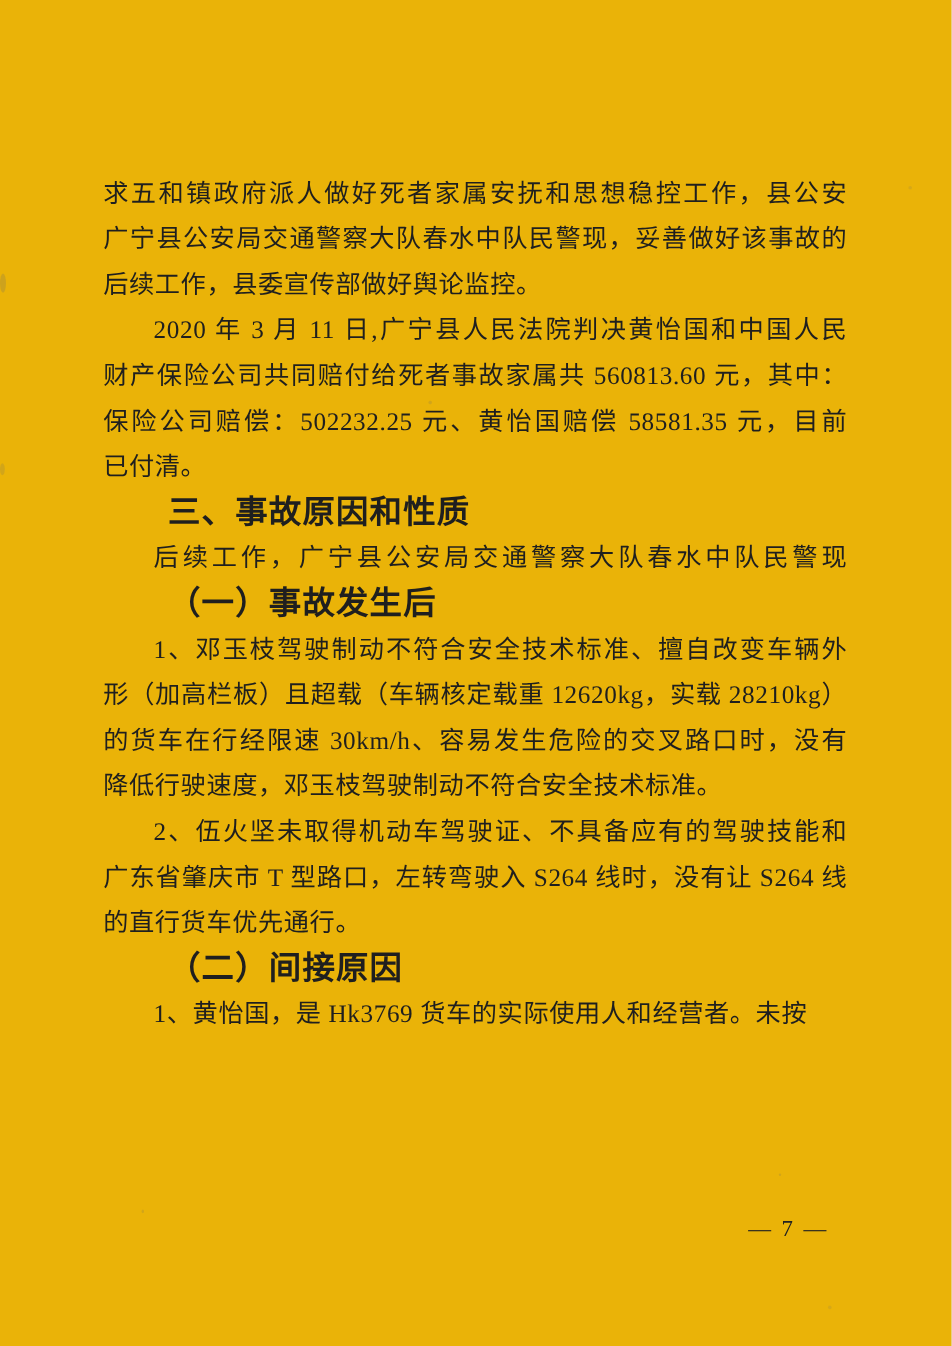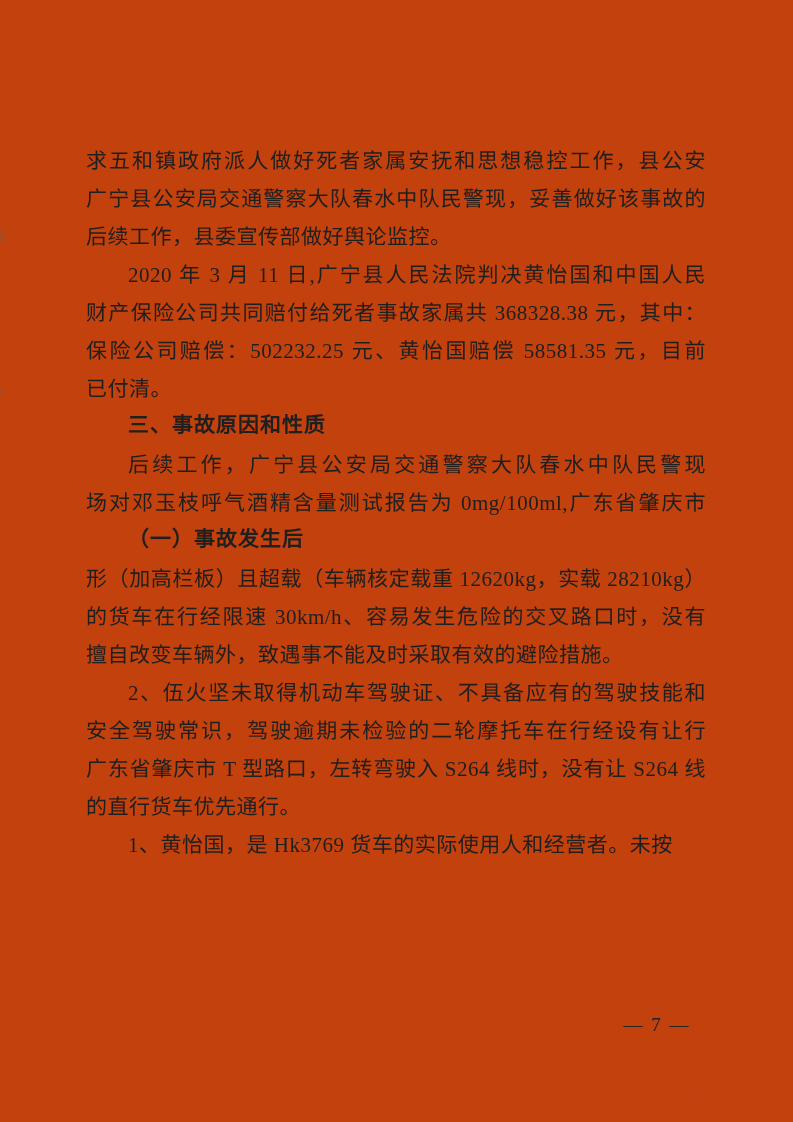--- a/index.html
+++ b/index.html
@@ -41,23 +41,23 @@
     text-align: justify;
     text-align-last: justify;
   }
 
   .body-line.indent,
   .heading {
     text-indent: 2em;
   }
 
   .heading {
-    font-family: Liberation Mono, monospace;
+    font-family: Liberation Serif, serif;
     font-weight: bold;
-    font-size: 21px;
+    font-size: 27px;
     letter-spacing: 1px;
     white-space: normal;
   }
 
   .page-number {
     position: absolute;
     left: 612px;
     top: 1014px;
     width: 90px;
     text-align: center;
@@ -70,40 +70,40 @@
   
   .speck {
     position: absolute;
     background: #6b6b6b;
     border-radius: 50%;
   }
 </style>
 </head>
 <body>
 
-<div class="page" style="background: #c2410c; color: rgb(31, 31, 31);">
+<div class="page" style="background: #eab308; color: rgb(31, 31, 31);">
   <div class="doc-body" id="doc-body">
       <div class="line body-line fill">求五和镇政府派人做好死者家属安抚和思想稳控工作，县公安</div>
       <div class="line body-line fill">广宁县公安局交通警察大队春水中队民警现，妥善做好该事故的</div>
       <div class="line body-line">后续工作，县委宣传部做好舆论监控。</div>
       <div class="line body-line fill indent">2020 年 3 月 11 日,广宁县人民法院判决黄怡国和中国人民</div>
-      <div class="line body-line fill">财产保险公司共同赔付给死者事故家属共 368328.38 元，其中：</div>
+      <div class="line body-line fill">财产保险公司共同赔付给死者事故家属共 560813.60 元，其中：</div>
       <div class="line body-line fill">保险公司赔偿：502232.25 元、黄怡国赔偿 58581.35 元，目前</div>
       <div class="line body-line">已付清。</div>
       <div class="line heading">三、事故原因和性质</div>
       <div class="line body-line fill indent">后续工作，广宁县公安局交通警察大队春水中队民警现</div>
-      <div class="line body-line fill">场对邓玉枝呼气酒精含量测试报告为 0mg/100ml,广东省肇庆市</div>
       <div class="line heading">（一）事故发生后</div>
+      <div class="line body-line fill indent">1、邓玉枝驾驶制动不符合安全技术标准、擅自改变车辆外</div>
       <div class="line body-line fill">形（加高栏板）且超载（车辆核定载重 12620kg，实载 28210kg）</div>
       <div class="line body-line fill">的货车在行经限速 30km/h、容易发生危险的交叉路口时，没有</div>
-      <div class="line body-line">擅自改变车辆外，致遇事不能及时采取有效的避险措施。</div>
+      <div class="line body-line">降低行驶速度，邓玉枝驾驶制动不符合安全技术标准。</div>
       <div class="line body-line fill indent">2、伍火坚未取得机动车驾驶证、不具备应有的驾驶技能和</div>
-      <div class="line body-line fill">安全驾驶常识，驾驶逾期未检验的二轮摩托车在行经设有让行</div>
       <div class="line body-line fill">广东省肇庆市 T 型路口，左转弯驶入 S264 线时，没有让 S264 线</div>
       <div class="line body-line">的直行货车优先通行。</div>
+      <div class="line heading">（二）间接原因</div>
       <div class="line body-line indent">1、黄怡国，是 Hk3769 货车的实际使用人和经营者。未按</div>
     </div>
 
   <div class="page-number">— 7 —</div>
 
   <div class="speck" style="left:0px;   top:228px;  width:5px; height:16px; opacity:.22;"></div>
   <div class="speck" style="left:0px;   top:386px;  width:4px; height:10px; opacity:.18;"></div>
   <div class="speck" style="left:357px; top:334px;  width:3px; height:3px;  opacity:.18;"></div>
   <div class="speck" style="left:757px; top:155px;  width:3px; height:3px;  opacity:.15;"></div>
   <div class="speck" style="left:540px; top:262px;  width:2px; height:2px;  opacity:.2;"></div>

